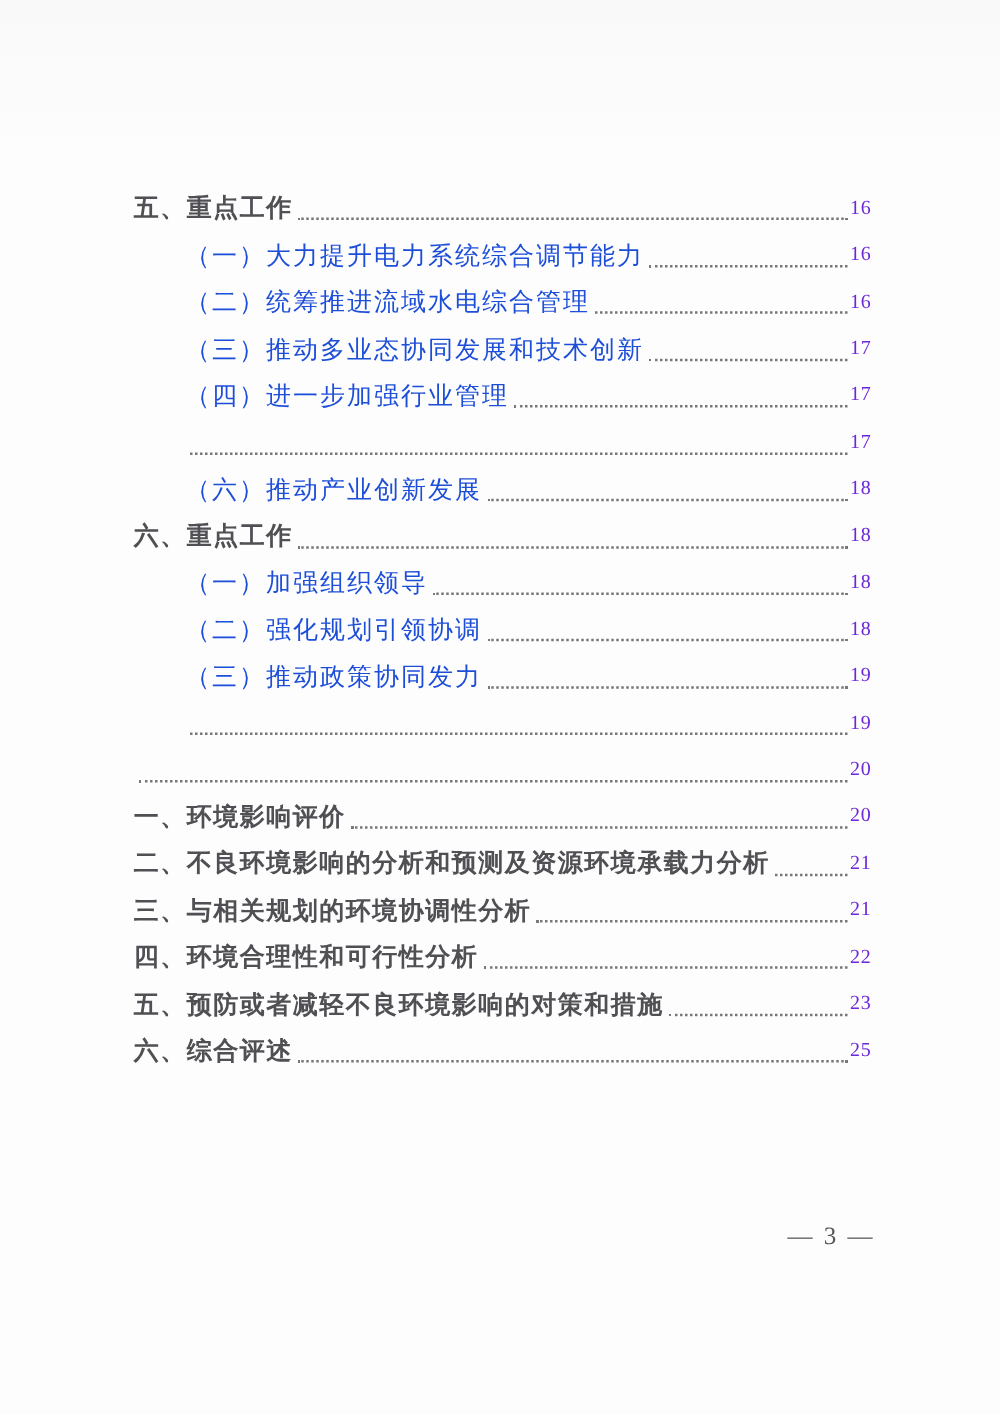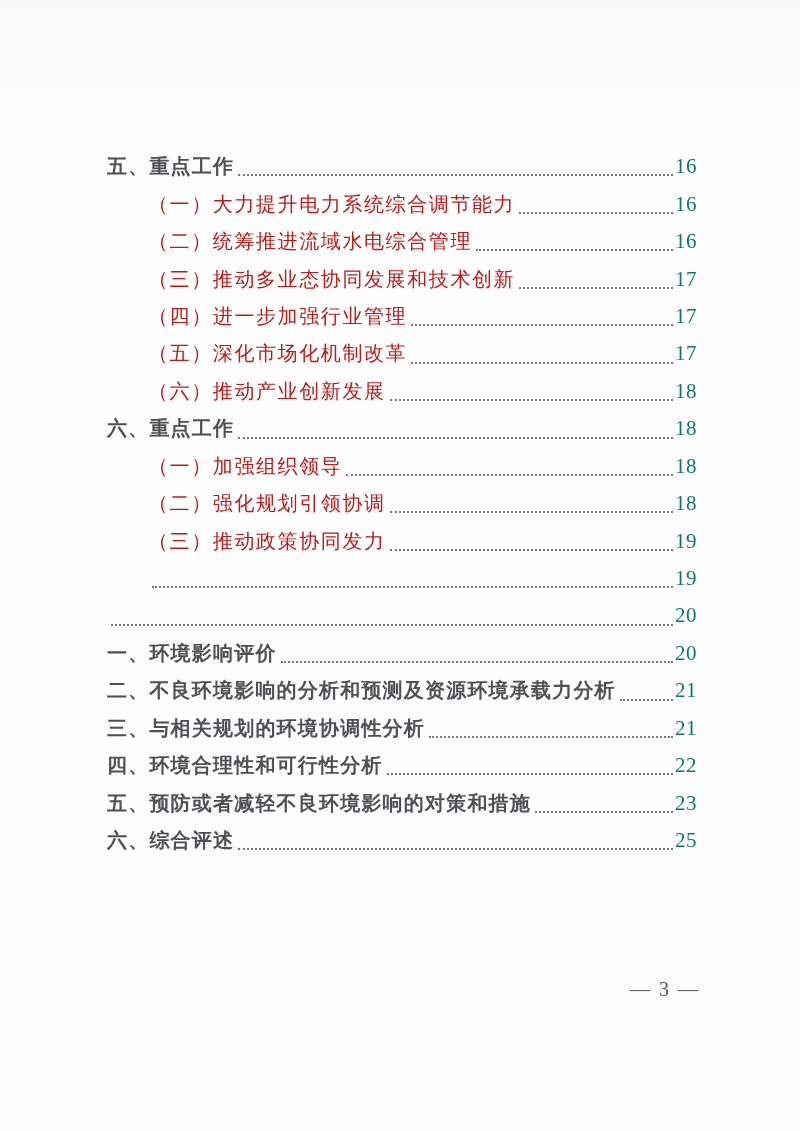--- a/index.html
+++ b/index.html
@@ -46,35 +46,35 @@
     color: #4f4f54;
   }
   .lvl2 {
     padding-left: 41px;
   }
   .lvl2 .toc-label {
     font-family: "Liberation Serif", serif;
     font-weight: 400;
     font-size: 20px;
     letter-spacing: 1.6px;
-    color: #b91c1c;
+    color: #1d4ed8;
   }
   .toc-dots {
     flex: 1 1 auto;
     min-width: 12px;
     align-self: flex-end;
     margin: 0 2px 9px 4px;
     border-bottom: 2px dotted #77777c;
     height: 0;
   }
   .toc-page {
     flex: 0 0 auto;
     font-family: "Liberation Serif", serif;
-    font-size: 21px;
-    color: #0f766e;
+    font-size: 16px;
+    color: #6d28d9;
     letter-spacing: 0.5px;
   }
   .footer {
     position: absolute;
     top: 978px;
     right: 100px;
     font-family: "Liberation Serif", serif;
     font-size: 20px;
     color: #56565b;
     letter-spacing: 2px;
@@ -111,21 +111,20 @@
     <span class="toc-page">17</span>
   </div>
 
   <div class="toc-row lvl2">
     <span class="toc-label">（四）进一步加强行业管理</span>
     <span class="toc-dots"></span>
     <span class="toc-page">17</span>
   </div>
 
   <div class="toc-row lvl2">
-    <span class="toc-label">（五）深化市场化机制改革</span>
     <span class="toc-dots"></span>
     <span class="toc-page">17</span>
   </div>
 
   <div class="toc-row lvl2">
     <span class="toc-label">（六）推动产业创新发展</span>
     <span class="toc-dots"></span>
     <span class="toc-page">18</span>
   </div>
 

